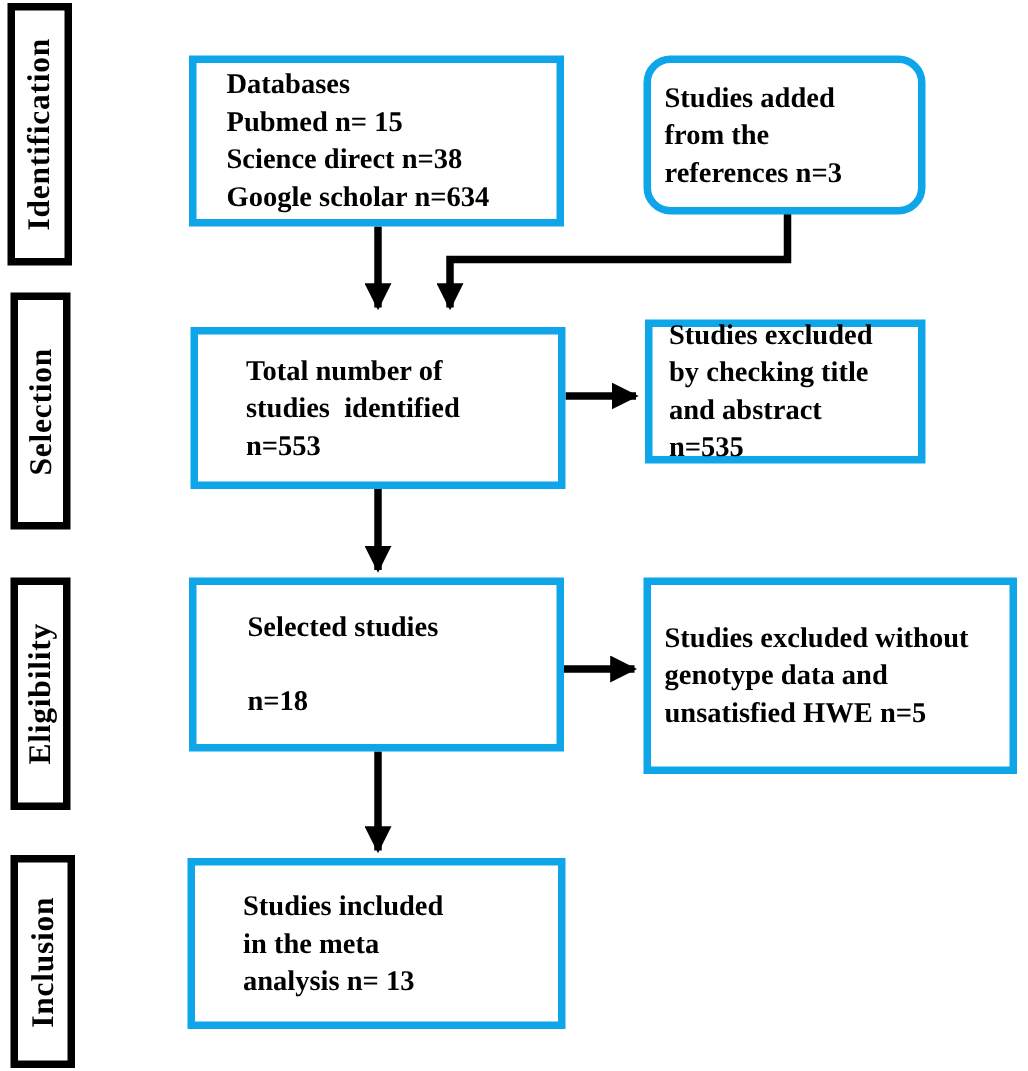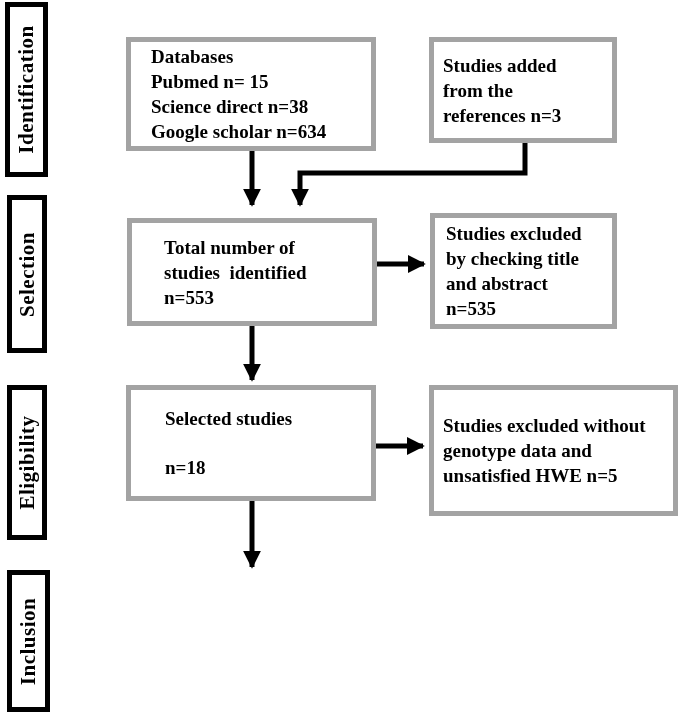--- a/index.html
+++ b/index.html
@@ -34,21 +34,21 @@
   }
   .stage .vtext {
     transform: rotate(-90deg);
     white-space: nowrap;
     font-weight: 700;
     font-size: 21px;
     letter-spacing: 0.5px;
   }
   .fbox {
     position: absolute;
-    border: 5px solid #a3a3a3;
+    border: 5px solid #0ea5e9;
     background: #ffffff;
     box-sizing: border-box;
     display: flex;
     flex-direction: column;
     justify-content: center;
     align-items: flex-start;
   }
   .fbox .bl {
     font-weight: 700;
     font-size: 19px;
@@ -88,44 +88,49 @@
     <span class="vtext">Inclusion</span>
   </div>
 
   <div class="fbox" style="left:126px; top:37px; width:250px; height:114px; padding-left:20px;">
     <div class="bl">Databases</div>
     <div class="bl">Pubmed n= 15</div>
     <div class="bl">Science direct n=38</div>
     <div class="bl">Google scholar n=634</div>
   </div>
 
-  <div class="fbox" style="left:429px; top:37px; width:188px; height:106px; padding-left:9px;">
+  <div class="fbox" style="left:429px; top:37px; width:188px; height:106px; padding-left:9px;border-radius:18px;">
     <div class="bl">Studies added</div>
     <div class="bl">from the</div>
     <div class="bl">references n=3</div>
   </div>
 
   <div class="fbox" style="left:127px; top:218px; width:250px; height:108px; padding-left:32px;">
     <div class="bl">Total number of</div>
     <div class="bl">studies  identified</div>
     <div class="bl">n=553</div>
   </div>
 
-  <div class="fbox" style="left:430px; top:213px; width:187px; height:116px; padding-left:11px;justify-content:center;">
+  <div class="fbox" style="left:430px; top:213px; width:187px; height:96px; padding-left:11px;justify-content:center;">
     <div class="bl">Studies excluded</div>
     <div class="bl">by checking title</div>
     <div class="bl">and abstract</div>
     <div class="bl">n=535</div>
   </div>
 
   <div class="fbox" style="left:126px; top:385px; width:250px; height:116px; padding-left:34px;gap:24px;">
     <div class="bl">Selected studies</div>
     <div class="bl">n=18</div>
   </div>
 
   <div class="fbox" style="left:429px; top:385px; width:249px; height:131px; padding-left:9px;">
     <div class="bl">Studies excluded without</div>
     <div class="bl">genotype data and</div>
     <div class="bl">unsatisfied HWE n=5</div>
   </div>
 
+  <div class="fbox" style="left:125px; top:572px; width:252px; height:114px; padding-left:32px;">
+    <div class="bl">Studies included</div>
+    <div class="bl">in the meta</div>
+    <div class="bl">analysis n= 13</div>
+  </div>
 
 </div>
 
 </body></html>

